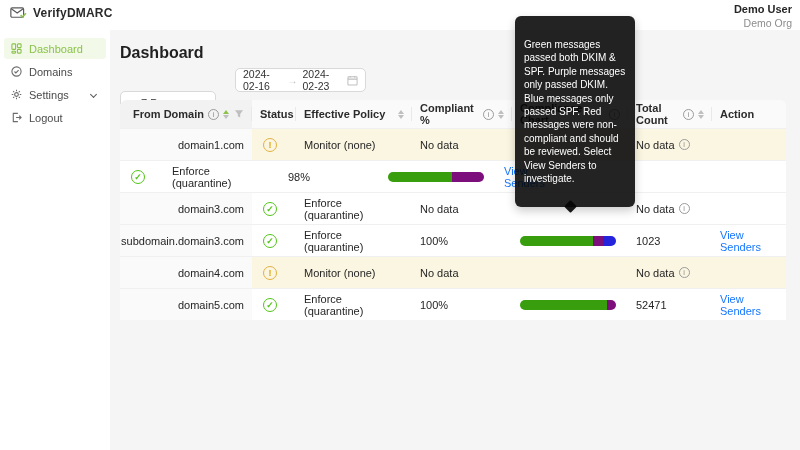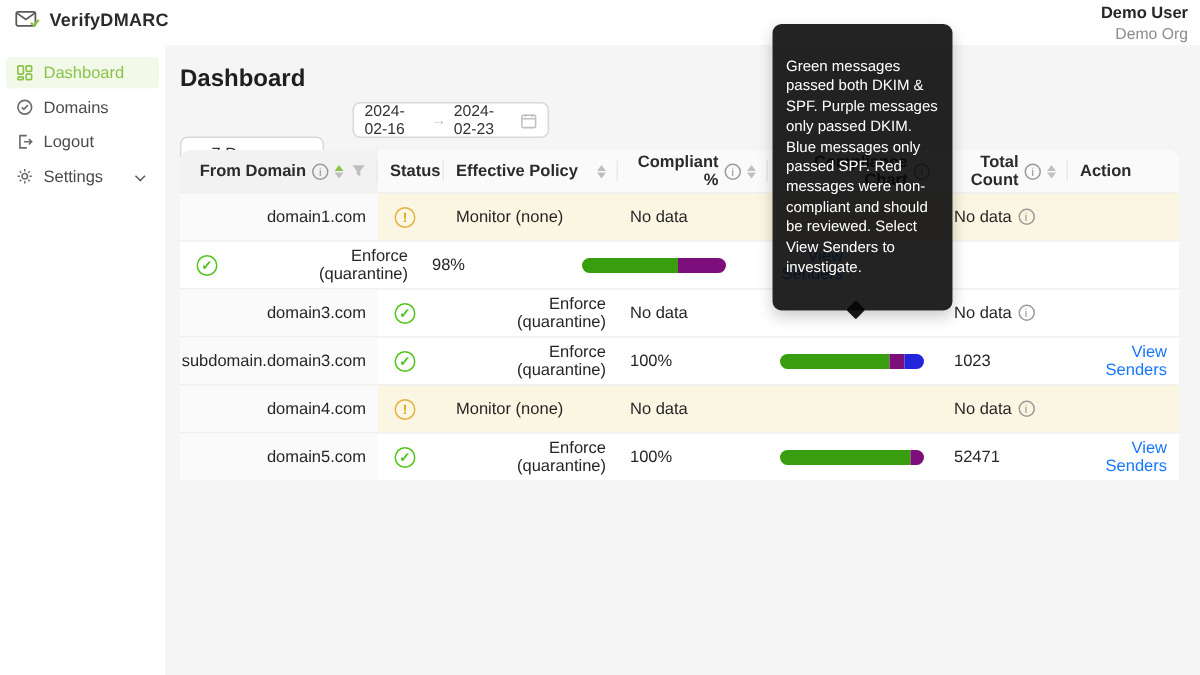--- a/index.html
+++ b/index.html
@@ -28,21 +28,21 @@
 
   .range-select { position:absolute; left:10px; top:38px; width:96px; height:24px; background:#fff; border:1px solid #d9d9d9; border-radius:5px; display:flex; align-items:center; padding:0 20px; font-size:11px; color:#333; cursor:pointer;margin-top:23px; }
   .range-select .chev { margin-left:auto; width:6px; height:6px; border-right:1.3px solid #bfbfbf; border-bottom:1.3px solid #bfbfbf; transform:rotate(45deg) translateY(-2px); }
   .date-picker { position:absolute; left:125px; top:38px; width:131px; height:24px; background:#fff; border:1px solid #d9d9d9; border-radius:5px; display:flex; align-items:center; padding:0 7px; font-size:10.5px; color:#333; gap:5px; cursor:pointer; }
   .date-arrow { color:#bfbfbf; font-size:10px; }
   .cal-ic { margin-left:auto; display:inline-flex; color:#bfbfbf; }
 
   
   .table { position:absolute; left:10px; top:70px; width:666px; background:#fff; border-radius:7px 7px 0 0; }
   .tr { display:flex; width:666px; }
-  .th, .td { display:flex; align-items:center; font-size:11px; color:#262626; padding:0 8px; position:relative;text-align:right; }
+  .th, .td { display:flex; align-items:center; font-size:11px; color:#262626; padding:0 8px; position:relative; }
   .thead .tr { height:28px; background:#fafafa; border-radius:7px 7px 0 0; }
   .th { font-weight:bold; color:#2b2b2b; }
   .th:not(:last-child)::after { content:""; position:absolute; right:0; top:7px; height:14px; width:1px; background:#e9e9e9; }
   .tbody .tr { height:32px; border-top:1px solid #f0f0f0; background:#fff; }
   .tbody .tr.warnrow { background:#fbf6e1; }
   .c0 { width:132px; justify-content:flex-end; }
   .c1 { width:44px; }
   .c2 { width:116px; }
   .c3 { width:100px; }
   .c4 { width:116px; }
@@ -114,35 +114,35 @@
           <svg width="11" height="11" viewBox="0 0 12 12" fill="none">
             <circle cx="6" cy="6" r="5" stroke="currentColor" stroke-width="1.2"></circle>
             <path d="M3.8 6l1.5 1.5L8.3 4.5" stroke="currentColor" stroke-width="1.2" fill="none"></path>
           </svg>
         </span>
         <span>Domains</span>
       </div>
       <div class="side-item">
         <span class="ic">
           <svg width="11" height="11" viewBox="0 0 12 12" fill="none">
-            <path d="M7.5 1.5H2.5v9h5" stroke="currentColor" stroke-width="1.2" fill="none"></path>
-            <path d="M5.5 6h5.5M9 4l2 2-2 2" stroke="currentColor" stroke-width="1.2" fill="none"></path>
-          </svg>
-        </span>
-        <span>Logout</span>
-      </div>
-      <div class="side-item">
-        <span class="ic">
-          <svg width="11" height="11" viewBox="0 0 12 12" fill="none">
             <circle cx="6" cy="6" r="2" stroke="currentColor" stroke-width="1.2"></circle>
             <path d="M6 .8v1.7M6 9.5v1.7M.8 6h1.7M9.5 6h1.7M2.3 2.3l1.2 1.2M8.5 8.5l1.2 1.2M9.7 2.3L8.5 3.5M3.5 8.5L2.3 9.7" stroke="currentColor" stroke-width="1.1"></path>
           </svg>
         </span>
         <span>Settings</span>
         <span class="side-chevron"></span>
+      </div>
+      <div class="side-item">
+        <span class="ic">
+          <svg width="11" height="11" viewBox="0 0 12 12" fill="none">
+            <path d="M7.5 1.5H2.5v9h5" stroke="currentColor" stroke-width="1.2" fill="none"></path>
+            <path d="M5.5 6h5.5M9 4l2 2-2 2" stroke="currentColor" stroke-width="1.2" fill="none"></path>
+          </svg>
+        </span>
+        <span>Logout</span>
       </div>
     </div>
 
   <div class="content">
     <div class="page-title">Dashboard</div>
 
     <div class="range-select">
       <span>7 Days</span>
       <span class="chev"></span>
     </div>

